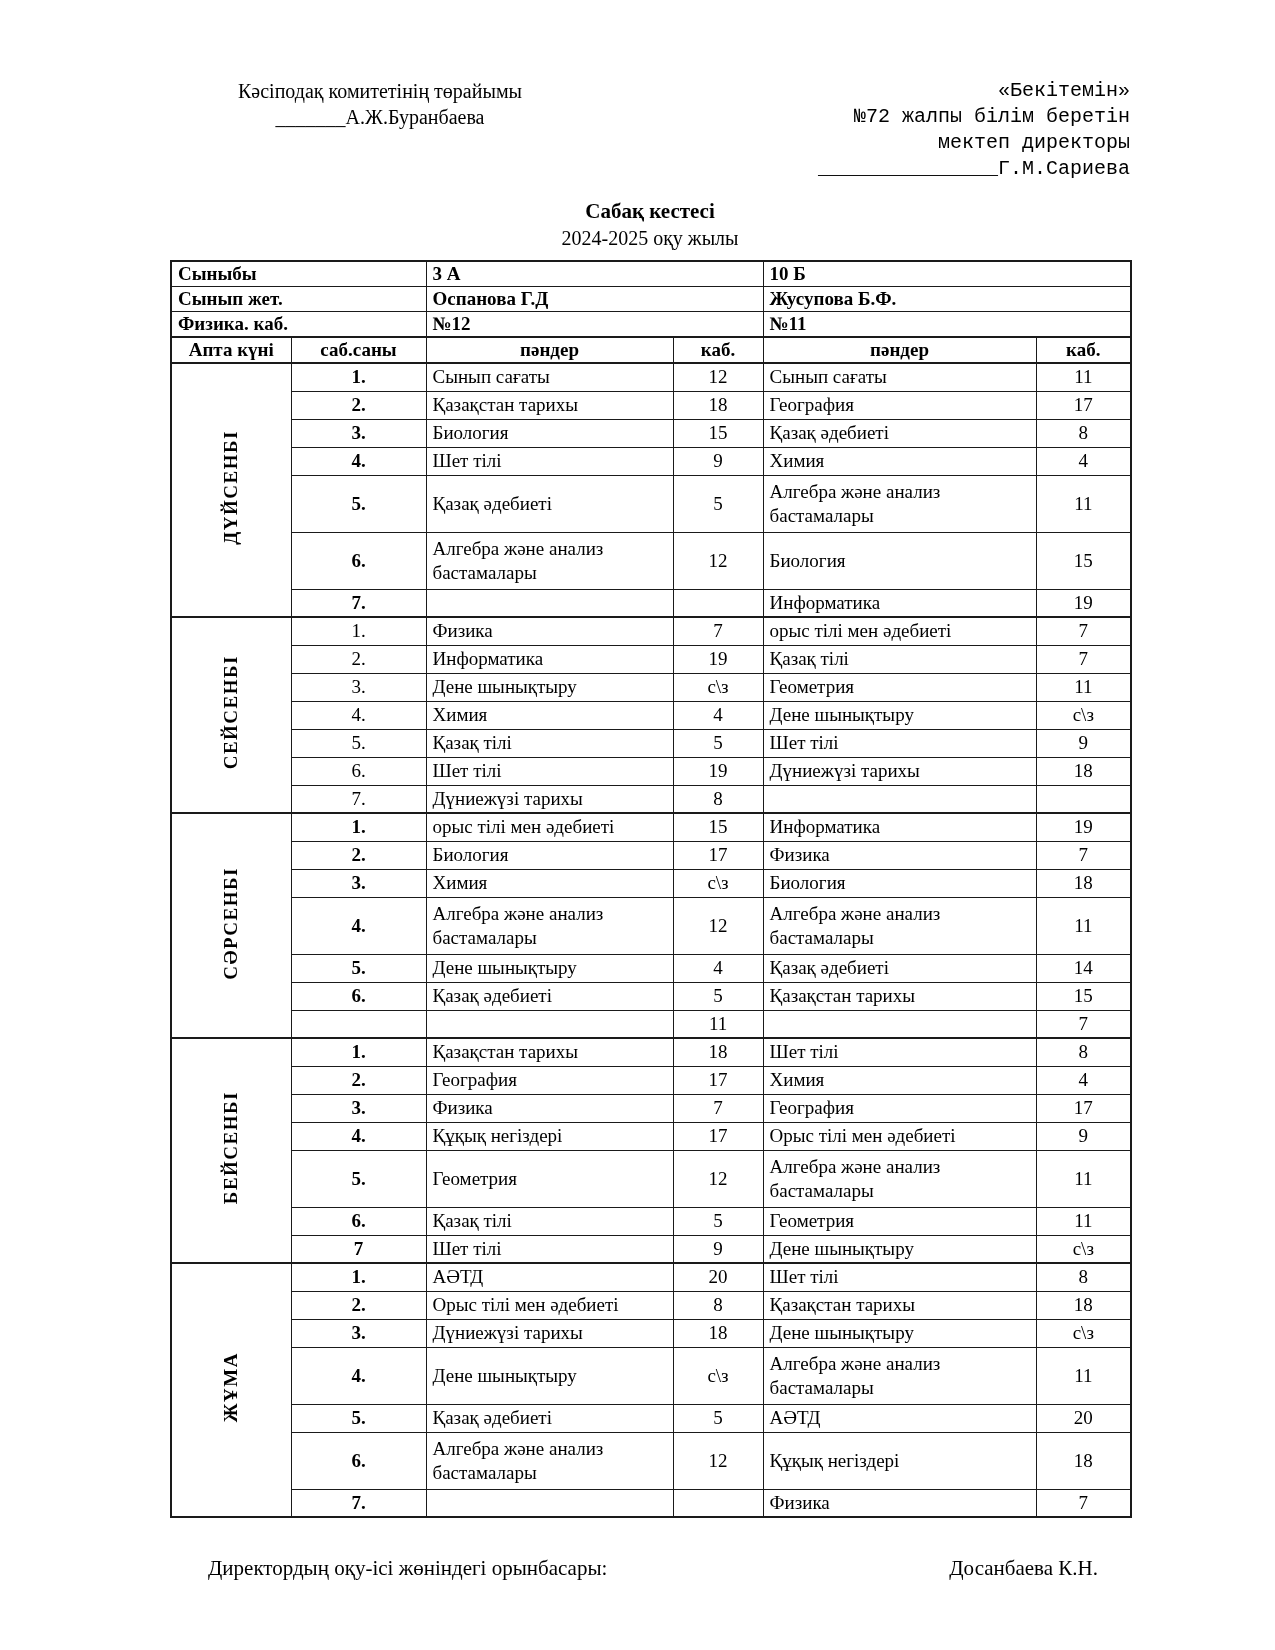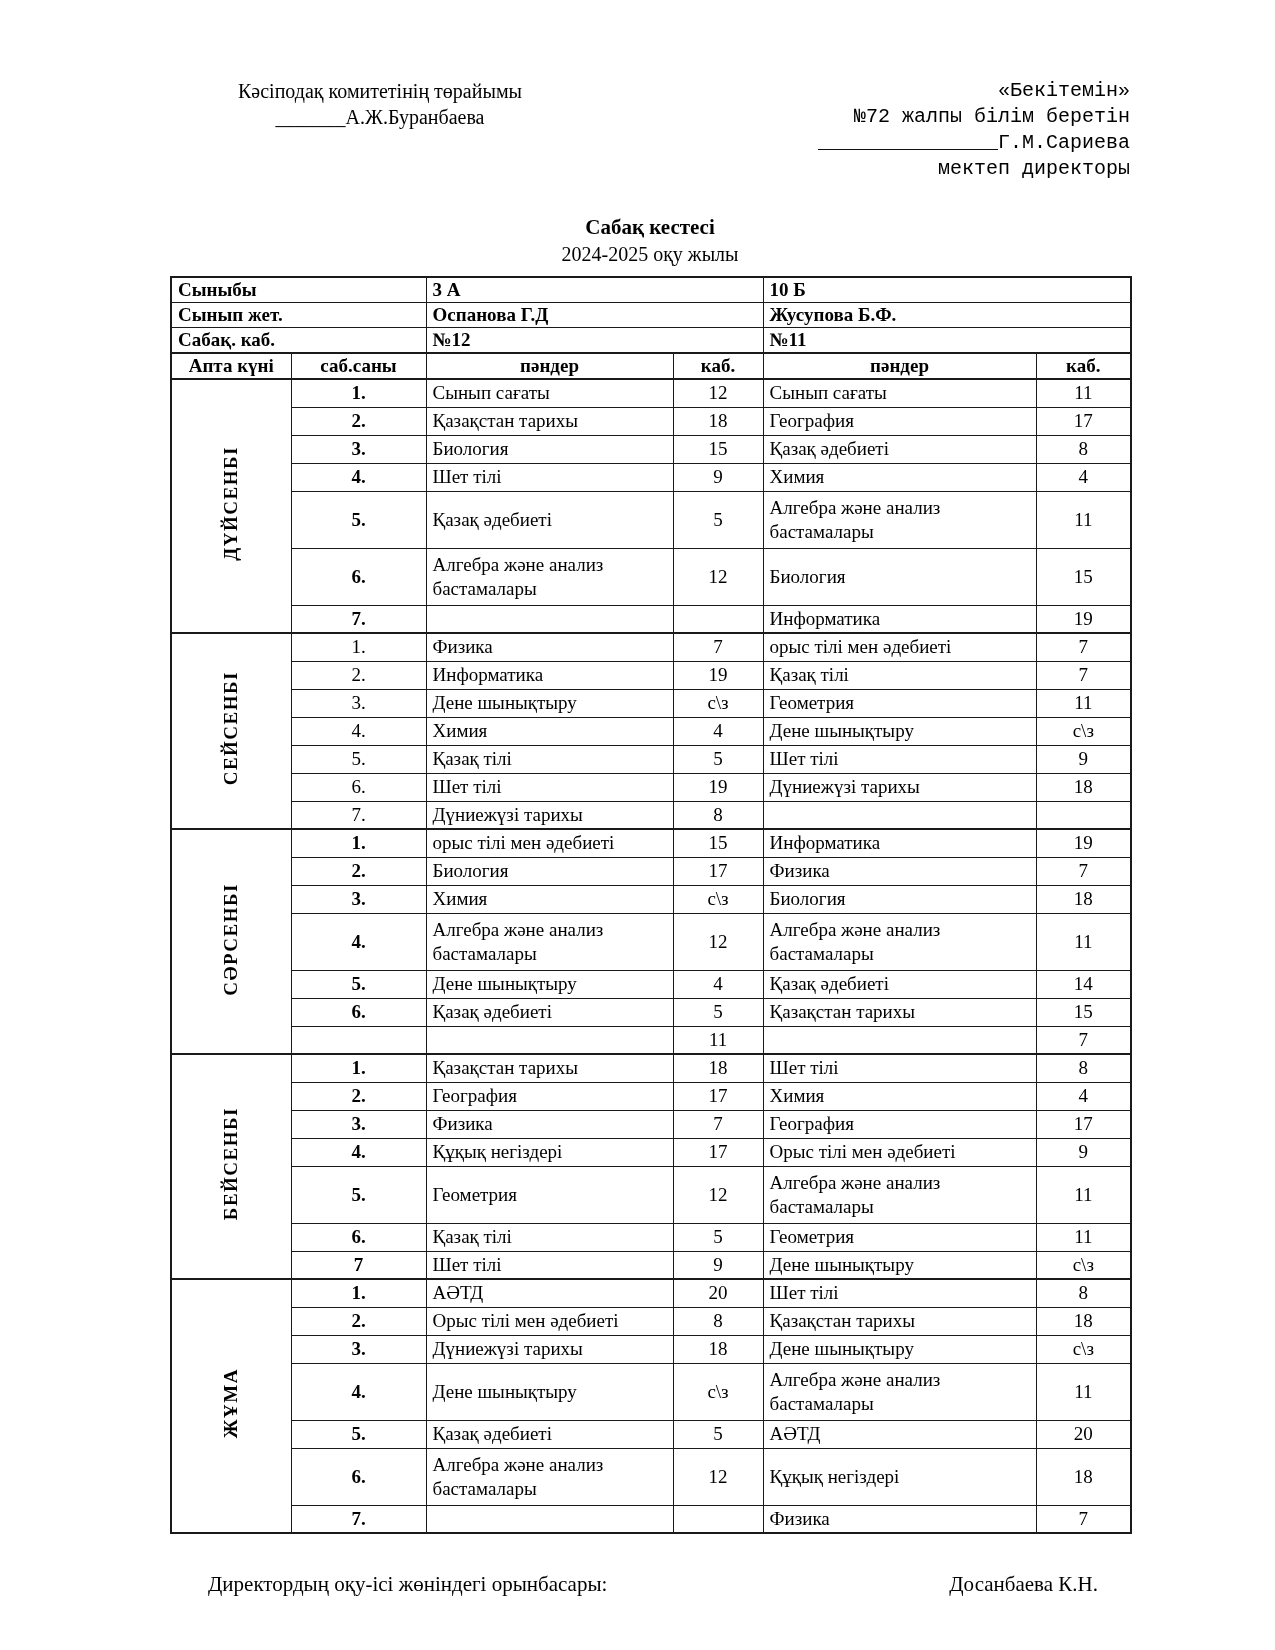--- a/index.html
+++ b/index.html
@@ -24,21 +24,21 @@
     font-size: 20px;
     line-height: 26px;
   }
   .sig-left { width: 420px; text-align: center; }
   .sig-left .l1 { padding-left: 150px; }
   .sig-right { width: 400px; text-align: right; font-family: Liberation Mono, monospace; }
 
   
   .title-block {
     text-align: center;
-    margin-top: 32px;
+    margin-top: 16px;
     font-size: 20px;
     line-height: 27px;
   }
   .title-block .t-main { font-weight: bold; font-size: 21px; }
 
   
   table.timetable {
     margin-top: 8px;
     border-collapse: collapse;
     width: 960px;
@@ -97,22 +97,22 @@
 <div class="page">
 
   <div class="sig-header">
     <div class="sig-left">
       <div>Кәсіподақ комитетінің төрайымы</div>
       <div>_______А.Ж.Буранбаева</div>
     </div>
     <div class="sig-right">
       <div>«Бекітемін»</div>
       <div>№72 жалпы білім беретін</div>
+      <div>мектеп директоры</div>
       <div>_______________Г.М.Сариева</div>
-      <div>мектеп директоры</div>
     </div>
   </div>
 
   <div class="title-block">
     <div class="t-main">Сабақ кестесі</div>
     <div>2024-2025 оқу жылы</div>
   </div>
 
   <table class="timetable">
     <colgroup>
@@ -128,21 +128,21 @@
         <td colspan="2">Сыныбы</td>
         <td colspan="2">3 А</td>
         <td colspan="2">10 Б</td>
       </tr>
       <tr class="meta-row">
         <td colspan="2">Сынып жет.</td>
         <td colspan="2">Оспанова Г.Д</td>
         <td colspan="2">Жусупова Б.Ф.</td>
       </tr>
       <tr class="meta-row">
-        <td colspan="2">Сабақ. каб.</td>
+        <td colspan="2">Физика. каб.</td>
         <td colspan="2">№12</td>
         <td colspan="2">№11</td>
       </tr>
       <tr class="colhead-row">
         <td>Апта күні</td>
         <td>саб.саны</td>
         <td>пәндер</td>
         <td>каб.</td>
         <td>пәндер</td>
         <td>каб.</td>

